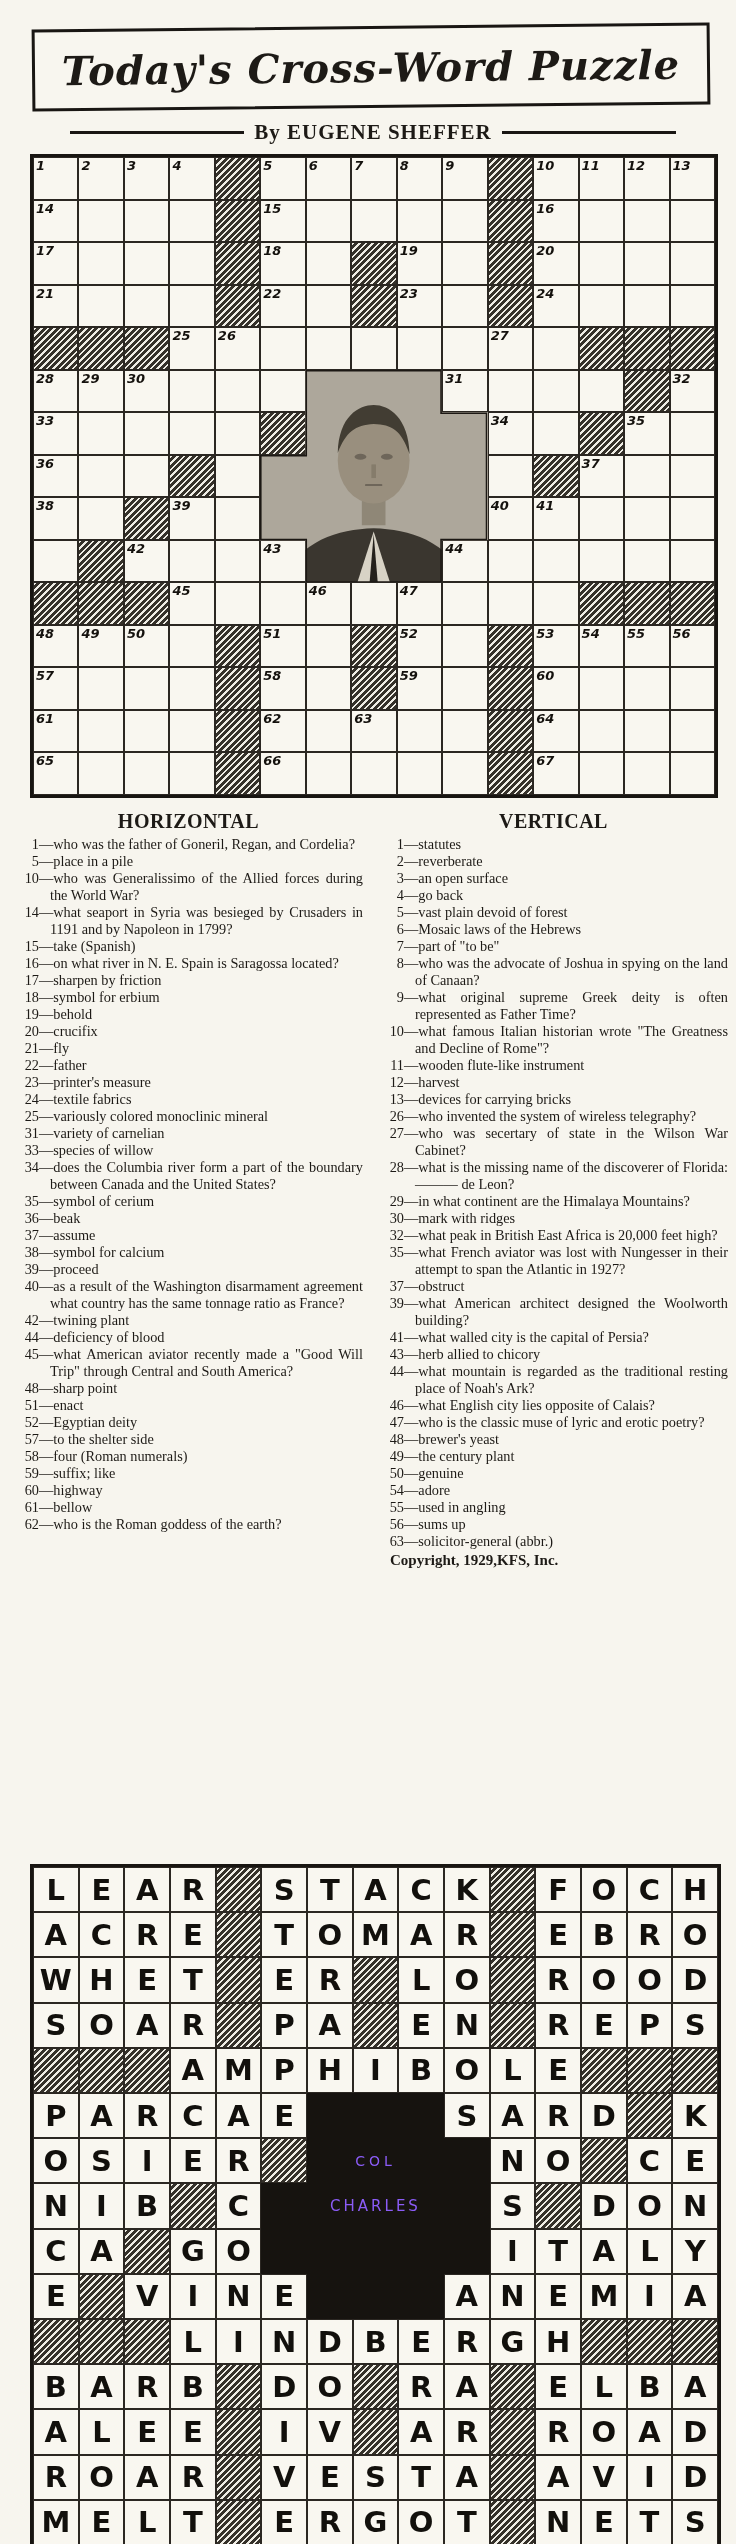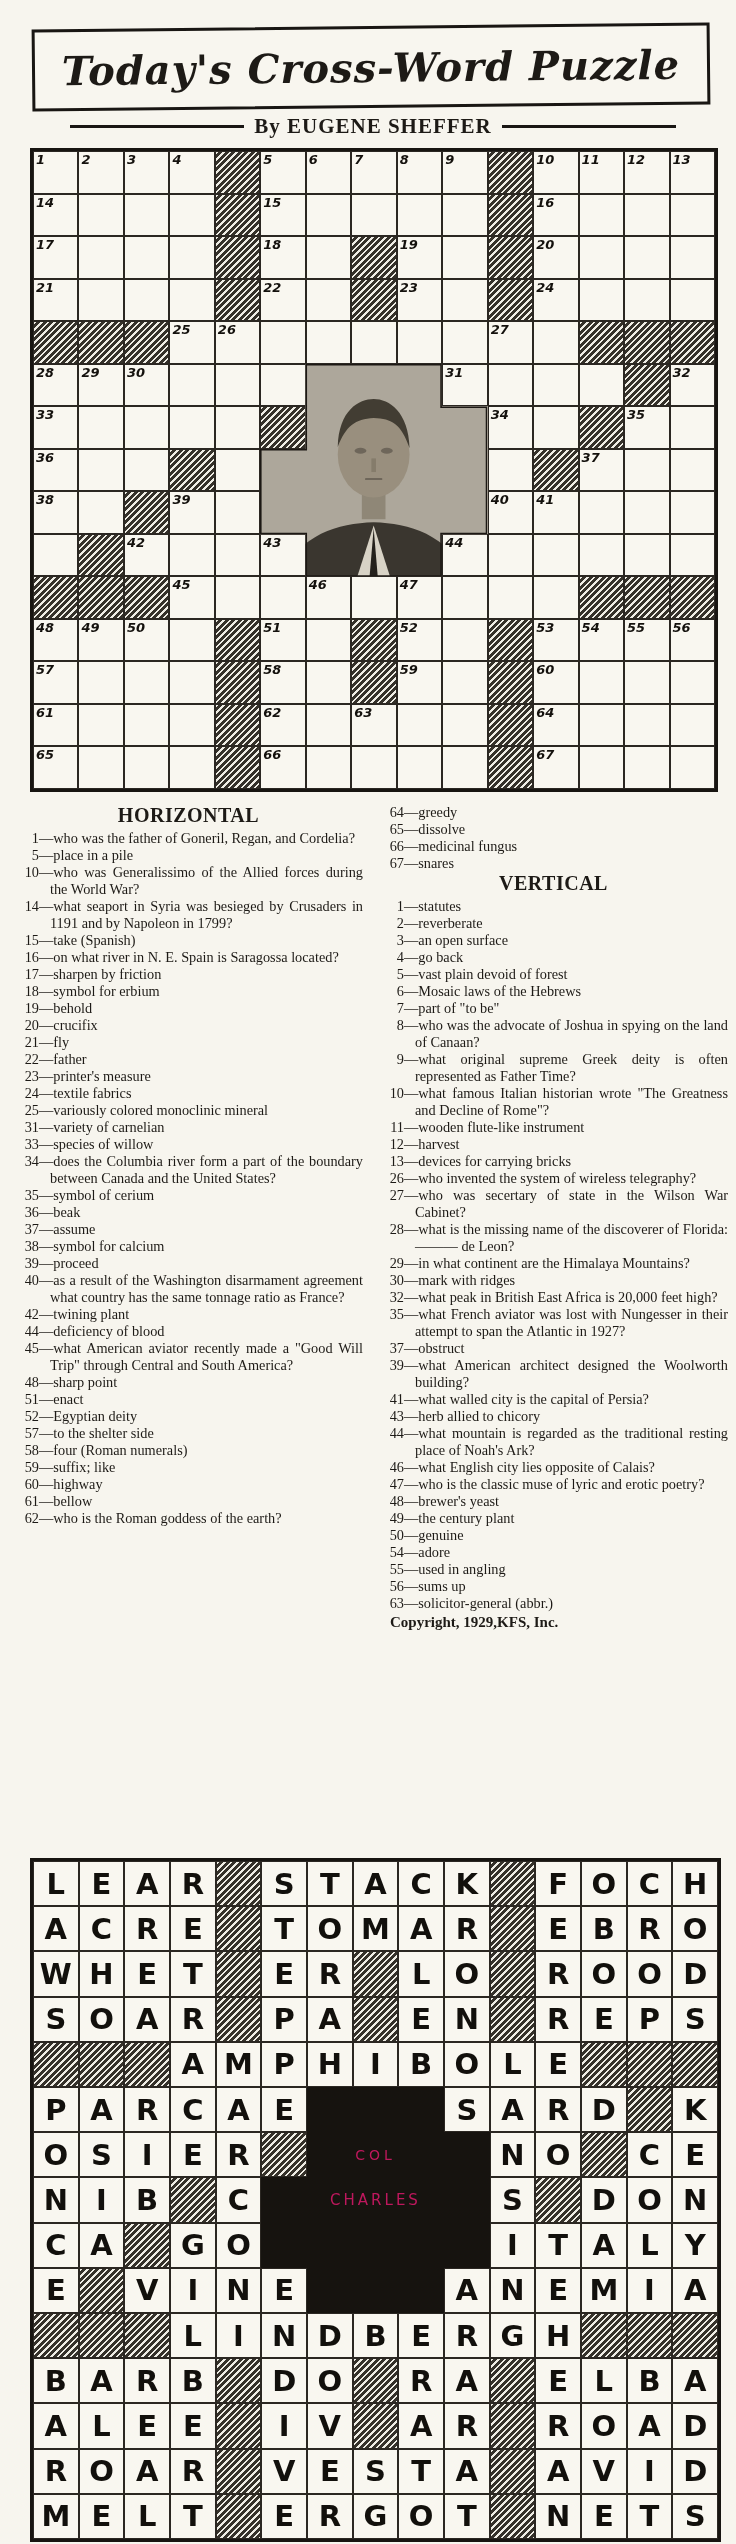--- a/index.html
+++ b/index.html
@@ -3,21 +3,21 @@
 <meta charset="utf-8">
 <style>
   html,body{margin:0;padding:0;background:#e9e7e0;}
   .page{position:relative;width:736px;height:2544px;background:#f7f5ee;overflow:hidden;
         font-family:"Liberation Serif", serif;color:#1d1a16;box-sizing:border-box;padding-top:26px;}
   
   .masthead-box{margin:0 26px 0 32px;height:76px;border:3px solid #191613;
         display:flex;align-items:center;justify-content:center;transform:rotate(-0.6deg);background:#f8f6ef;}
   .masthead-box h1{margin:0;font-family:"DejaVu Serif", serif;font-style:italic;font-weight:bold;
         font-size:40px;letter-spacing:1px;white-space:nowrap;}
-  .byline-row{display:flex;align-items:center;margin:6px 60px 0 70px;height:24px;}
+  .byline-row{display:flex;align-items:center;margin:12px 60px 0 70px;height:24px;}
   .byline-row .rule{flex:1;height:3px;background:#191613;}
   .byline-row .byline{font-family:"Liberation Serif", serif;font-weight:bold;font-size:21px;
         letter-spacing:1px;margin:0 10px;white-space:nowrap;}
   
   .grid{position:relative;border:3px solid #181511;background:#f9f7f0;}
   .grid .cells{display:grid;width:100%;height:100%;
         grid-template-columns:repeat(15,1fr);grid-template-rows:repeat(15,1fr);}
   .cell{position:relative;border:1px solid #2b2722;box-sizing:border-box;background:#f9f7f0;}
   .cell.block{background:repeating-linear-gradient(135deg,#efede5 0px,#efede5 2px,#35312a 2px,#35312a 4.6px);}
   .cell.photo{background:#b3ada1;border-color:#a8a296;}
@@ -25,21 +25,21 @@
   .cell .num{position:absolute;top:0px;left:2px;font-family:"DejaVu Sans", sans-serif;
         font-style:italic;font-weight:600;font-size:13px;line-height:15px;color:#14110d;}
   #puzzleGrid{margin:10px 0 0 30px;width:682px;height:638px;}
   #solutionGrid{margin:6px 0 0 30px;width:685px;height:678px;}
   .cell .letter{position:absolute;inset:0;display:flex;align-items:center;justify-content:center;
         font-family:"DejaVu Sans", sans-serif;font-weight:600;font-size:29px;color:#12100c;}
   
   .portrait-overlay{position:absolute;left:33.333%;top:33.333%;width:33.334%;height:33.334%;pointer-events:none;}
   
   .caption-line{position:absolute;left:33.333%;width:33.334%;height:6.667%;
-        display:flex;align-items:center;justify-content:center;color:#be185d;
+        display:flex;align-items:center;justify-content:center;color:#8b5cf6;
         font-family:"DejaVu Sans", sans-serif;font-weight:500;pointer-events:none;}
   .caption-col{top:40.0%;font-size:14px;letter-spacing:4px;}
   .caption-charles{top:46.667%;font-size:15px;letter-spacing:3px;}
   .caption-lindbergh{top:53.333%;font-size:15px;letter-spacing:1.5px;}
   
   .clues{display:flex;margin:12px 8px 0 14px;height:1048px;overflow:hidden;gap:16px;}
   .clue-col{width:352px;box-sizing:border-box;}
   .clue-col h2{margin:0 0 3px 0;text-align:center;font-size:20px;font-weight:bold;
         font-family:"Liberation Serif", serif;letter-spacing:0.5px;}
   .clue{font-size:14.3px;line-height:17px;text-align:justify;
@@ -484,26 +484,20 @@
           <div class="clue"><span class="cnum">52</span>—<span class="ctext">Egyptian deity</span></div>
           <div class="clue"><span class="cnum">57</span>—<span class="ctext">to the shelter side</span></div>
           <div class="clue"><span class="cnum">58</span>—<span class="ctext">four (Roman numerals)</span></div>
           <div class="clue"><span class="cnum">59</span>—<span class="ctext">suffix; like</span></div>
           <div class="clue"><span class="cnum">60</span>—<span class="ctext">highway</span></div>
           <div class="clue"><span class="cnum">61</span>—<span class="ctext">bellow</span></div>
           <div class="clue"><span class="cnum">62</span>—<span class="ctext">who is the Roman goddess of the earth?</span></div>
         </div>
     </div>
     <div class="clue-col">
-      <div id="hRight">
-          <div class="clue"><span class="cnum">64</span>—<span class="ctext">greedy</span></div>
-          <div class="clue"><span class="cnum">65</span>—<span class="ctext">dissolve</span></div>
-          <div class="clue"><span class="cnum">66</span>—<span class="ctext">medicinal fungus</span></div>
-          <div class="clue"><span class="cnum">67</span>—<span class="ctext">snares</span></div>
-        </div>
       <h2>VERTICAL</h2>
       <div id="vList">
           <div class="clue"><span class="cnum">1</span>—<span class="ctext">statutes</span></div>
           <div class="clue"><span class="cnum">2</span>—<span class="ctext">reverberate</span></div>
           <div class="clue"><span class="cnum">3</span>—<span class="ctext">an open surface</span></div>
           <div class="clue"><span class="cnum">4</span>—<span class="ctext">go back</span></div>
           <div class="clue"><span class="cnum">5</span>—<span class="ctext">vast plain devoid of forest</span></div>
           <div class="clue"><span class="cnum">6</span>—<span class="ctext">Mosaic laws of the Hebrews</span></div>
           <div class="clue"><span class="cnum">7</span>—<span class="ctext">part of "to be"</span></div>
           <div class="clue"><span class="cnum">8</span>—<span class="ctext">who was the advocate of Joshua in spying on the land of Canaan?</span></div>

